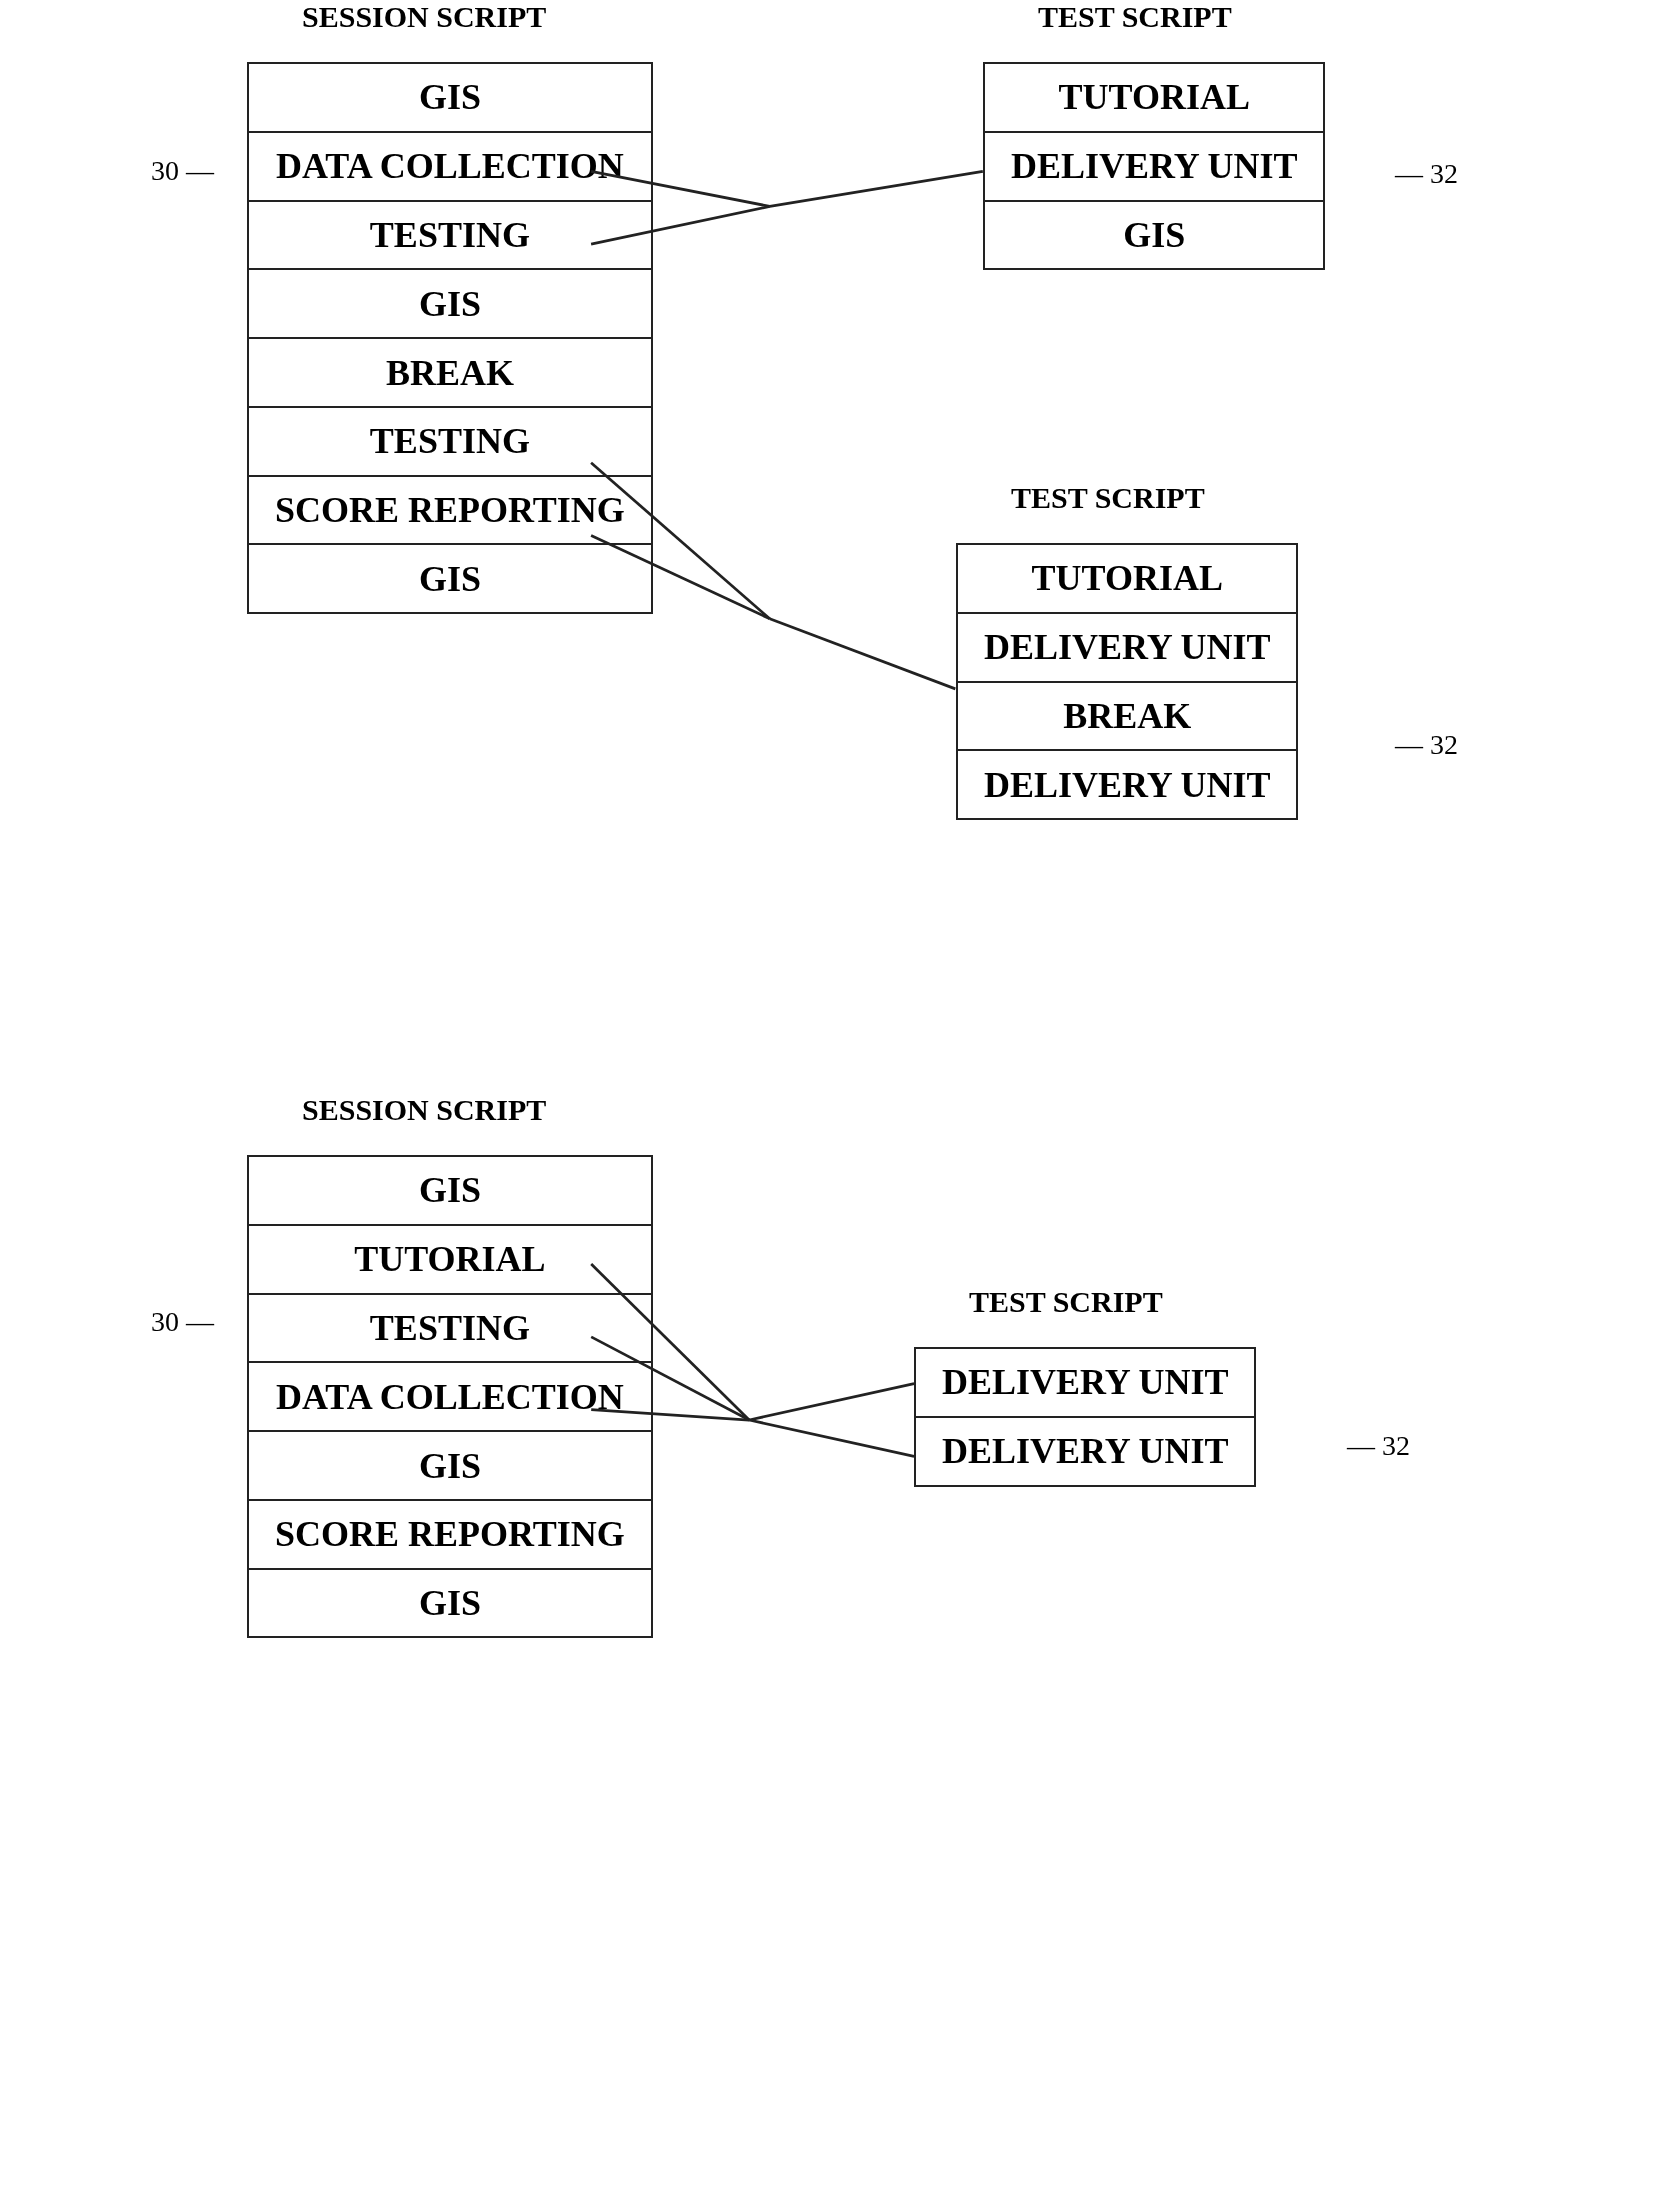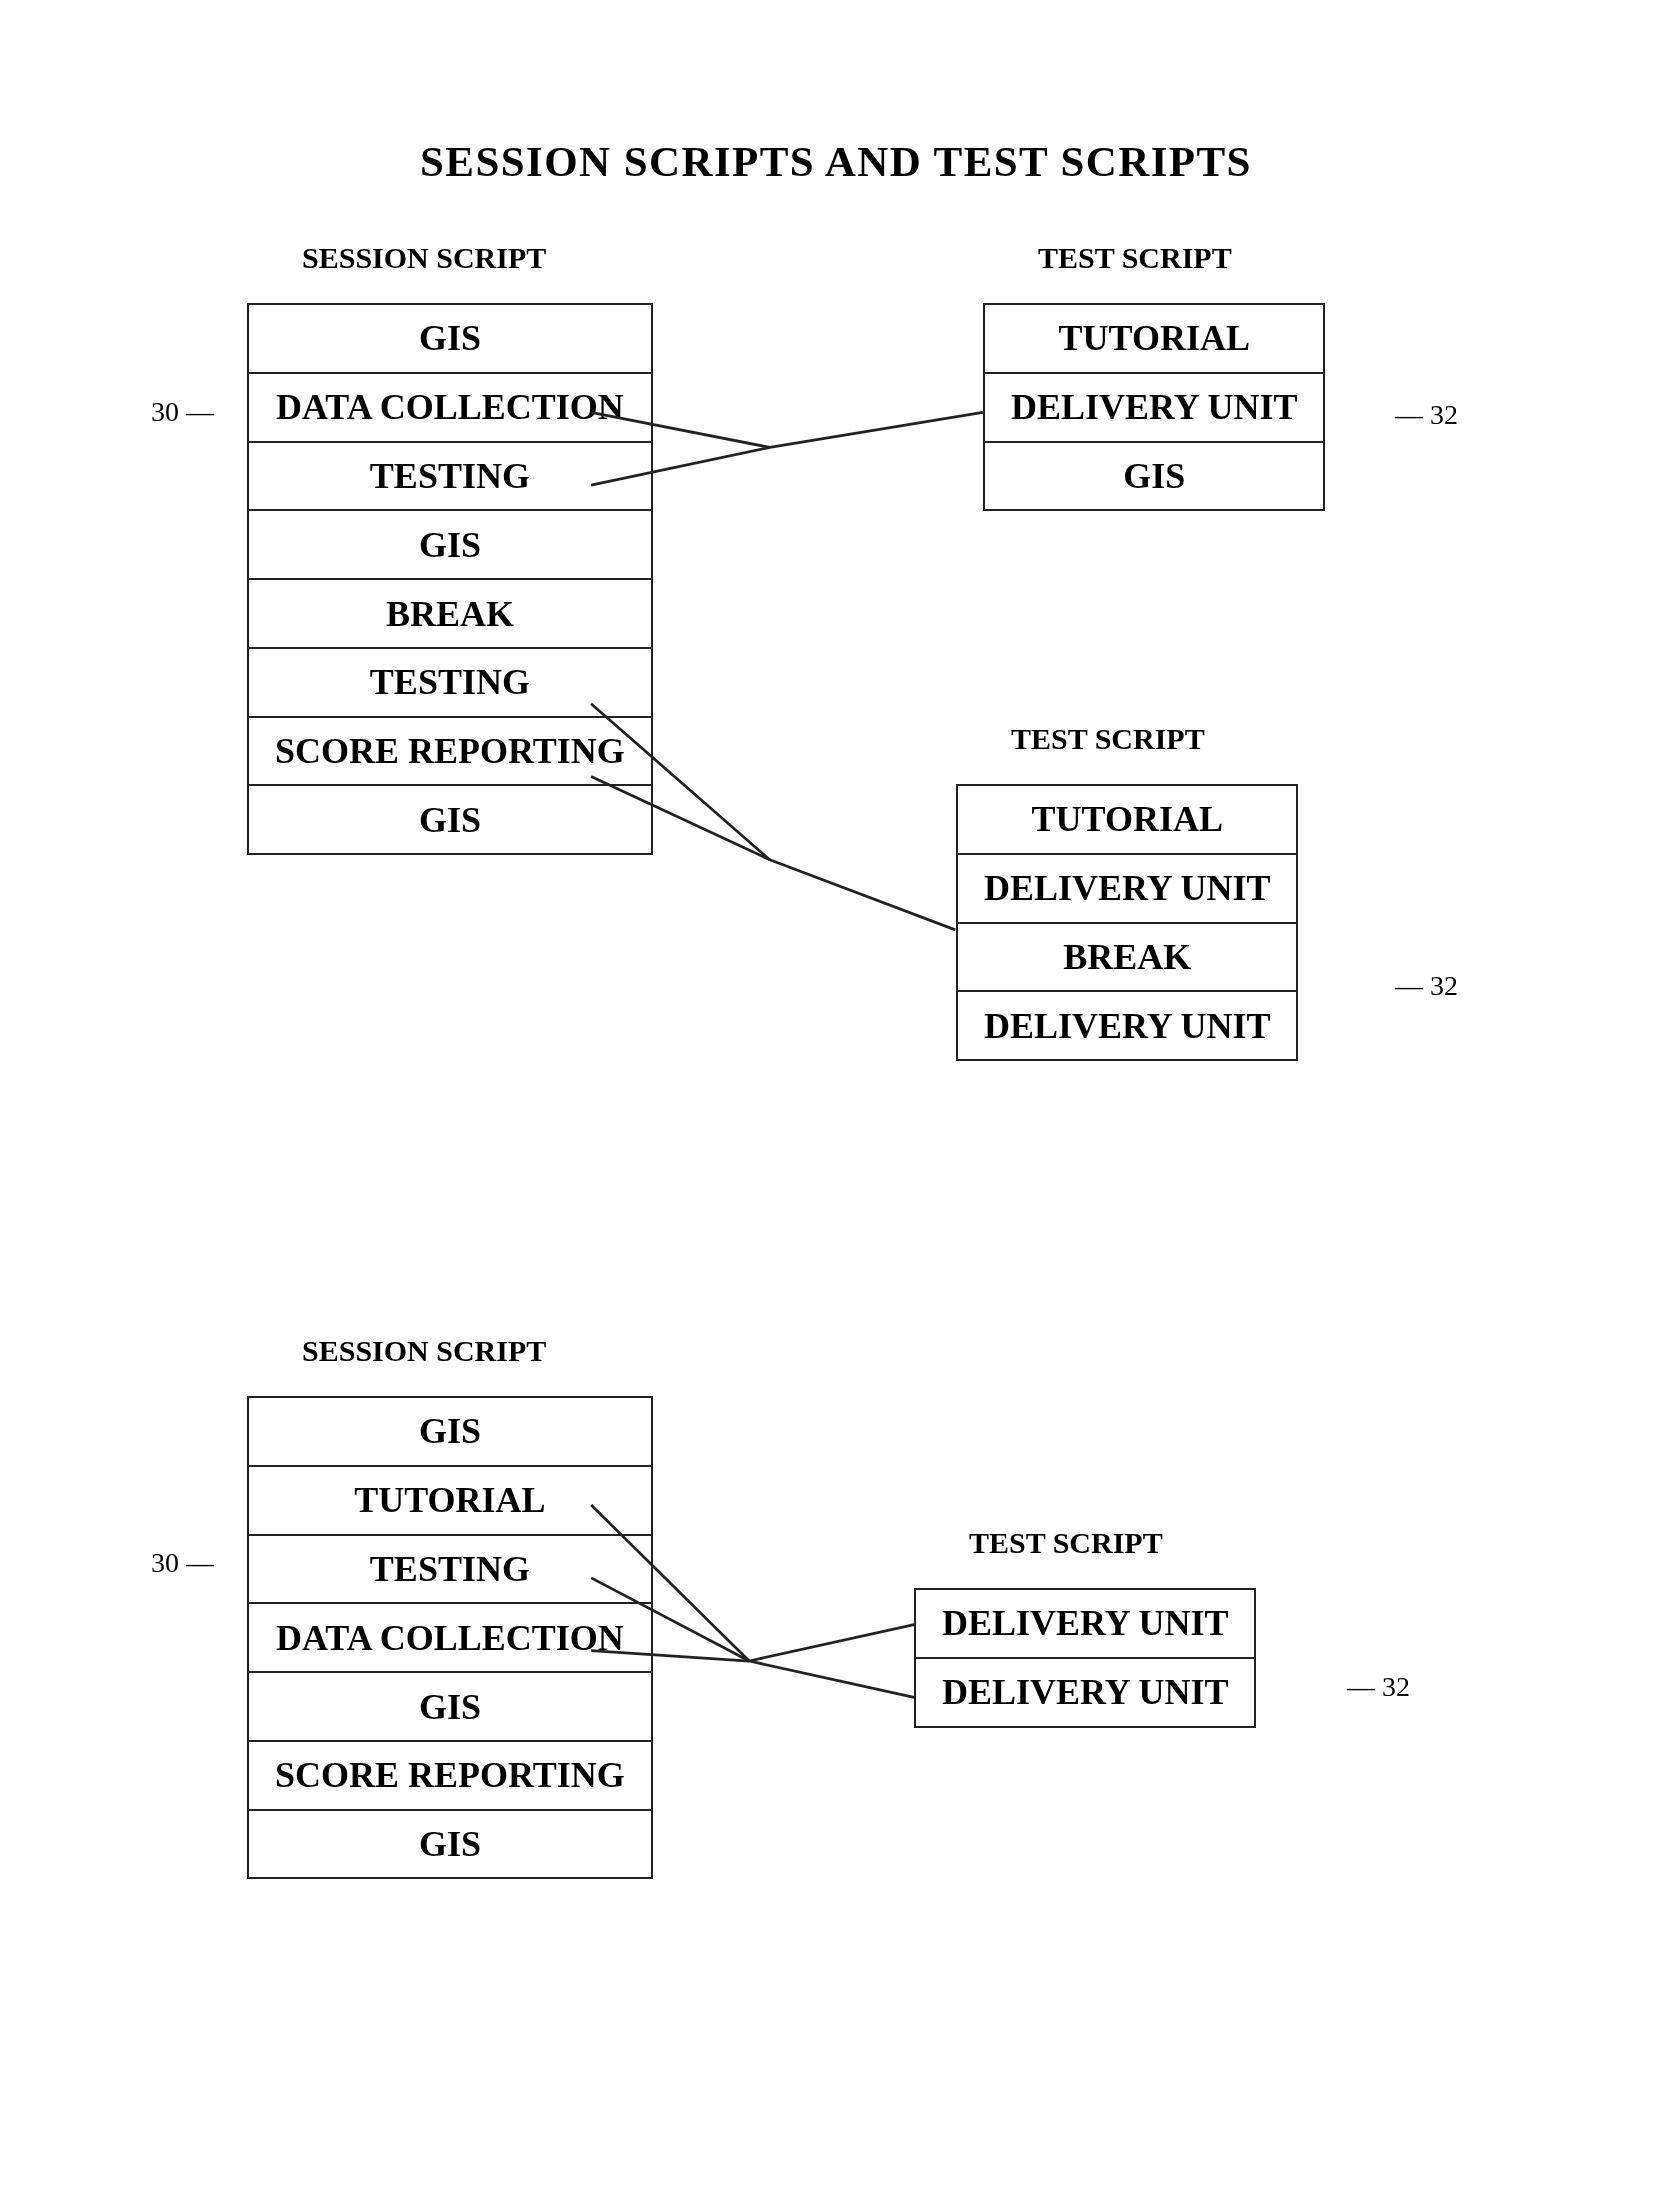--- a/index.html
+++ b/index.html
@@ -66,21 +66,20 @@
     .ref-label {
       font-size: 28px;
       font-weight: normal;
       position: absolute;
     }
   </style>
 </head>
 <body>
 
 <div>
-  <div class="page-title">SESSION SCRIPTS AND TEST SCRIPTS</div>
 
   <div class="diagram-area">
 
     <div class="diagram-block" style="position:relative; height: 997px;">
 
       <div class="section-label" style="position:absolute; left:192px; top:0;">SESSION SCRIPT</div>
 
       <div style="position:absolute; left:137px; top:62px;">
         <table class="script-table">
           <tbody>

